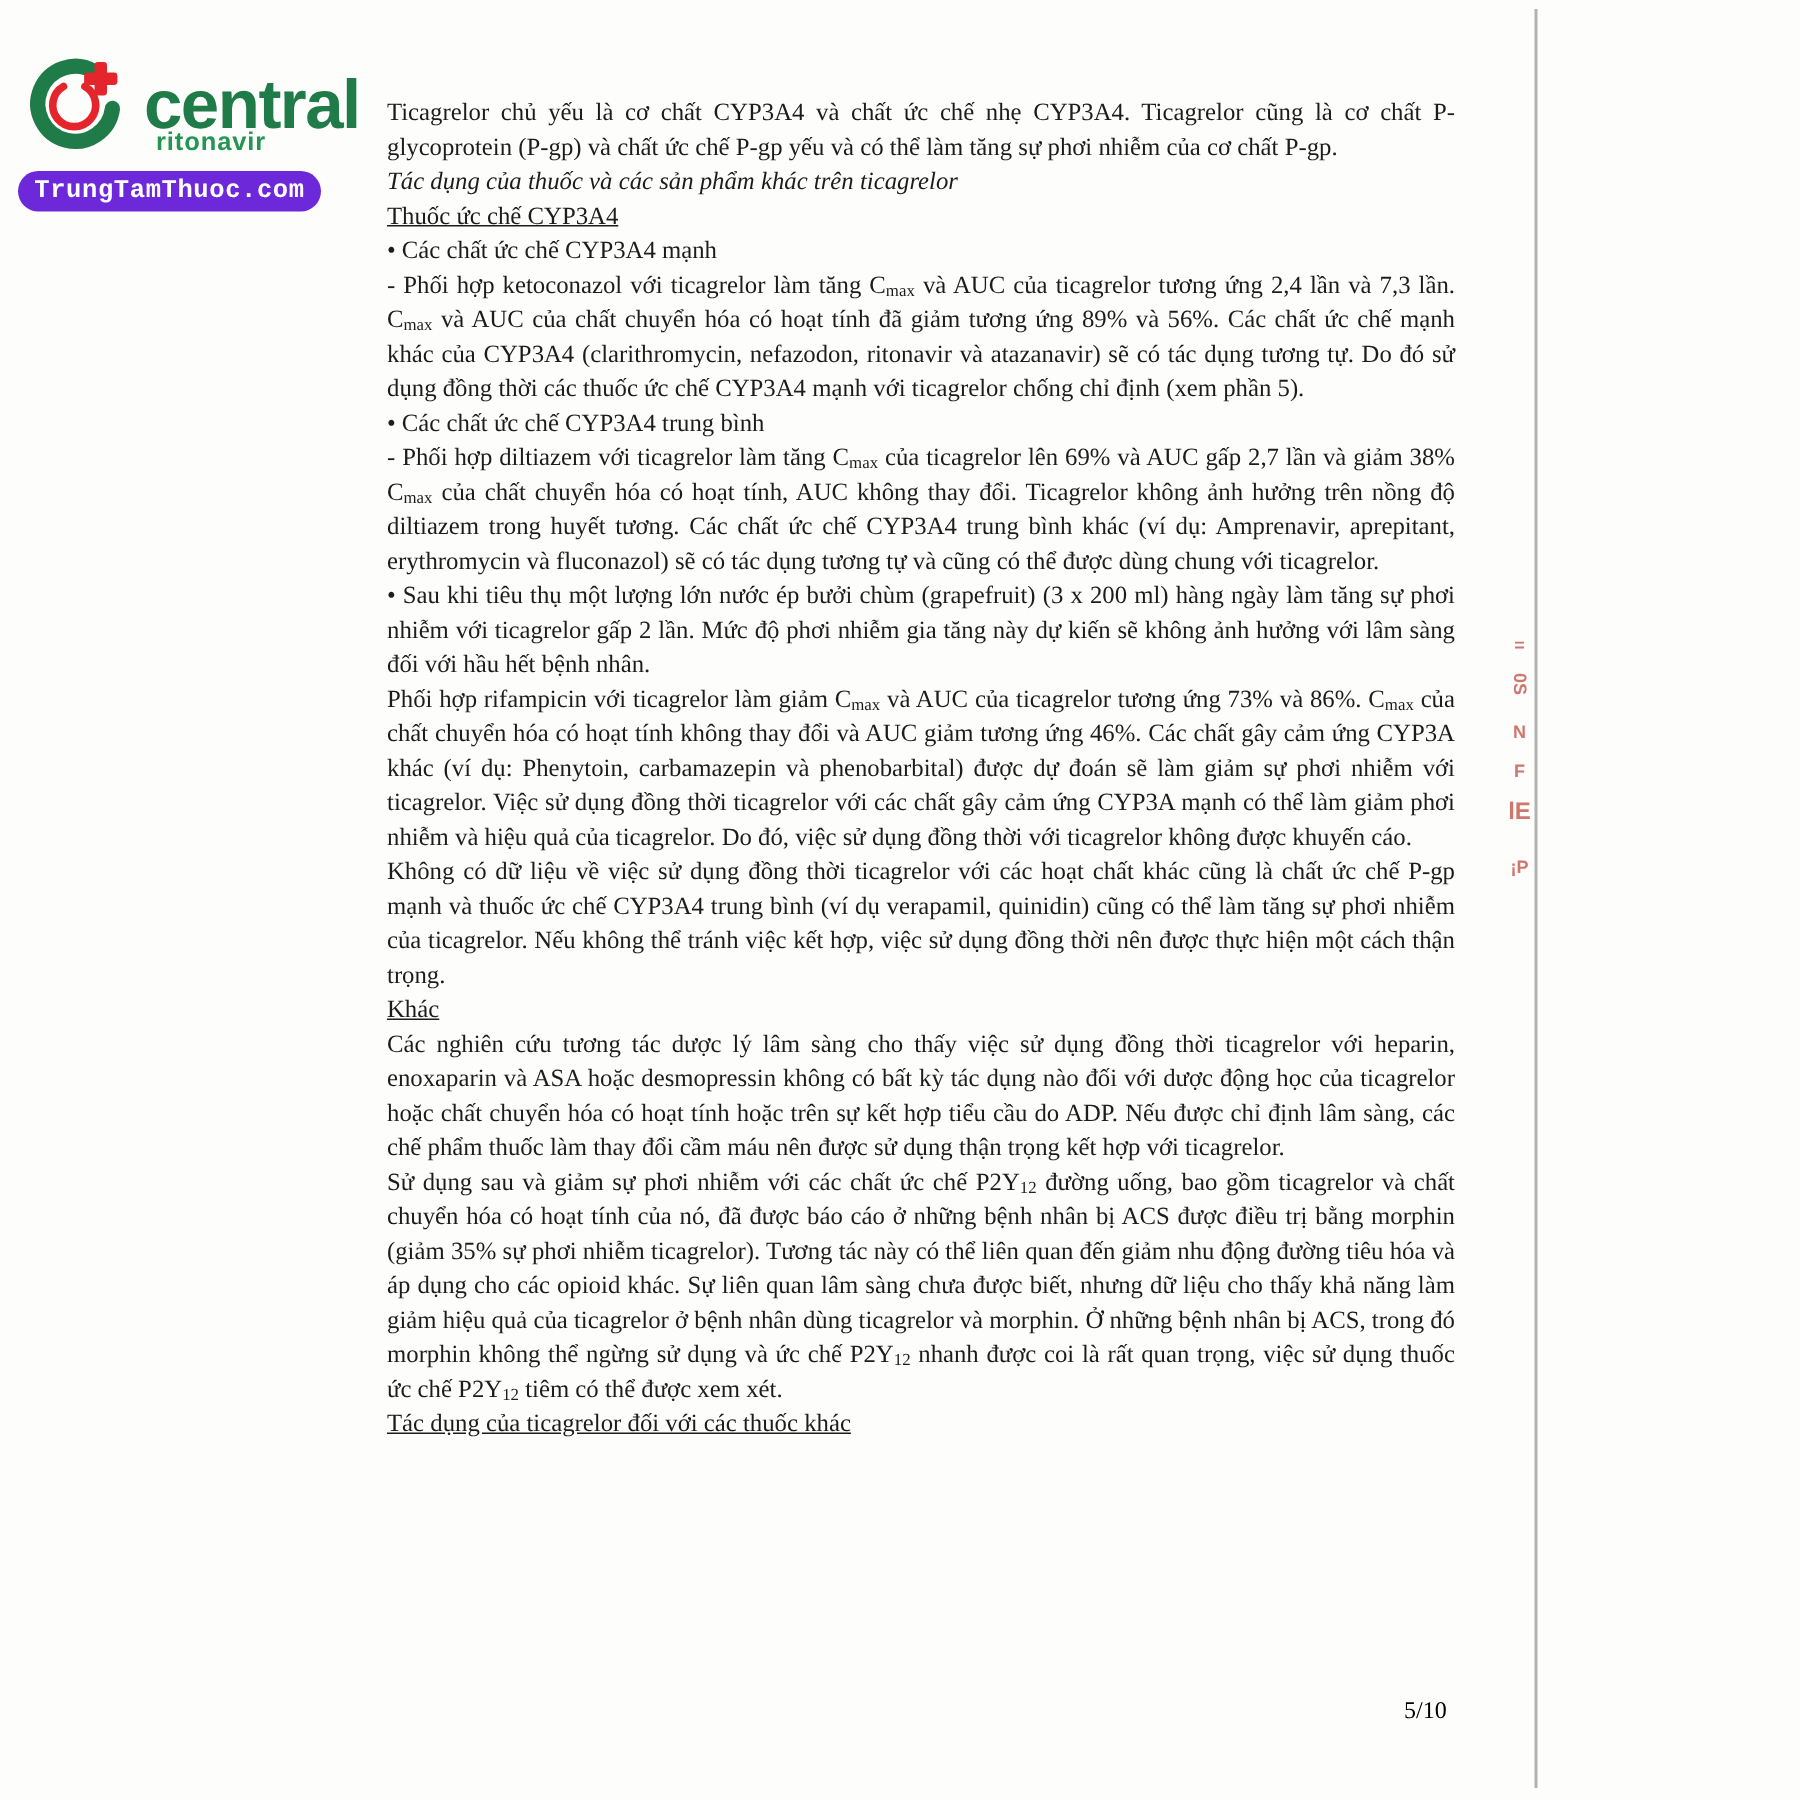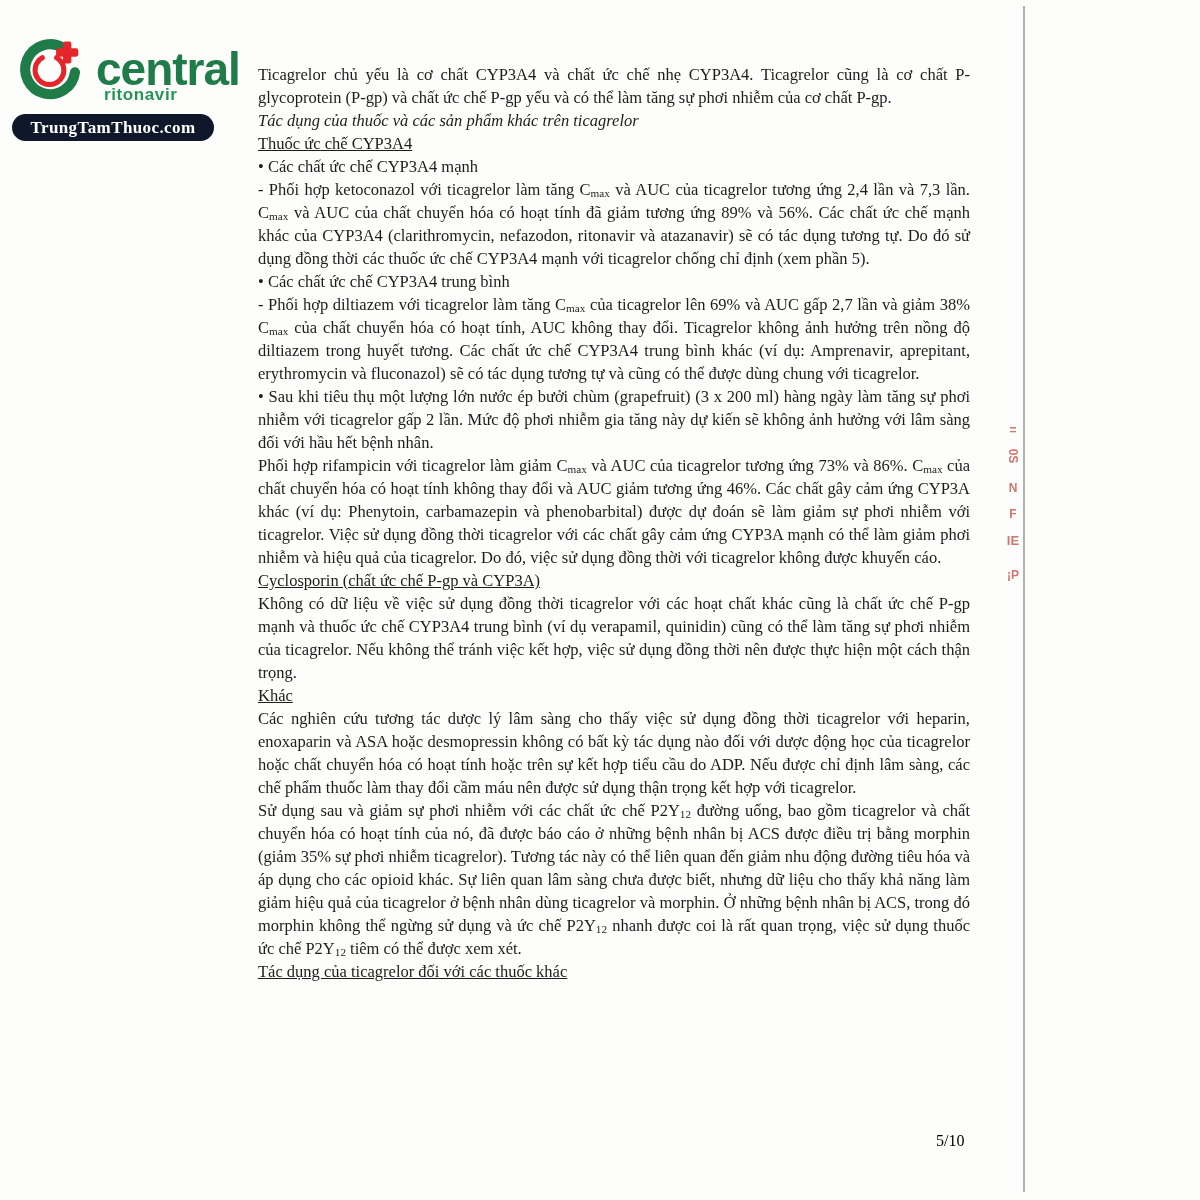--- a/index.html
+++ b/index.html
@@ -24,23 +24,23 @@
   }
   .brand-sub {
     position: absolute; left: 92px; top: 58px;
     font-family: "Liberation Sans", sans-serif;
     font-weight: bold; font-size: 17px; letter-spacing: 0.6px;
     color: #259553; line-height: 1;
   }
   .brand-badge {
     position: absolute; left: 0px; top: 86px;
     width: 202px; height: 27px; border-radius: 14px;
-    background: #0f172a;
+    background: #6d28d9;
     display: flex; align-items: center; justify-content: center;
-    font-family: Liberation Serif, serif;
+    font-family: Liberation Mono, monospace;
     font-weight: bold; font-size: 17px; letter-spacing: 0.4px;
     color: #ffffff;
   }
 
   
   .content {
     position: absolute; left: 258px; top: 63px; width: 712px;
     font-size: 16.5px; line-height: 23px;
     text-align: justify;
   }
@@ -57,21 +57,21 @@
   }
   .stamp {
     position: absolute; left: 1002px; top: 424px; width: 22px;
     display: flex; flex-direction: column; align-items: center;
     color: #c0493f; opacity: 0.75;
     font-family: "Liberation Sans", sans-serif;
     font-size: 12px; font-weight: bold; line-height: 1;
   }
   .stamp .frag { margin-bottom: 14px; }
   .stamp .frag:nth-child(2) { transform: rotate(90deg); margin-bottom: 20px; }
-  .stamp .frag:nth-child(5) { font-size: 13px; margin-bottom: 22px; }
+  .stamp .frag:nth-child(5) { font-size: 16px; margin-bottom: 22px; }
 
   .page-number {
     position: absolute; left: 936px; top: 1132px;
     font-size: 16px; color: #000000;
   }
 </style>
 </head>
 <body>
 
 <div class="logo">
@@ -92,21 +92,20 @@
 <div class="content">
     <p class="blk para">Ticagrelor chủ yếu là cơ chất CYP3A4 và chất ức chế nhẹ CYP3A4. Ticagrelor cũng là cơ chất P-glycoprotein (P-gp) và chất ức chế P-gp yếu và có thể làm tăng sự phơi nhiễm của cơ chất P-gp.</p>
     <p class="blk heading-italic">Tác dụng của thuốc và các sản phẩm khác trên ticagrelor</p>
     <p class="blk heading-underlined">Thuốc ức chế CYP3A4</p>
     <p class="blk para">• Các chất ức chế CYP3A4 mạnh</p>
     <p class="blk para">- Phối hợp ketoconazol với ticagrelor làm tăng C<sub>max</sub> và AUC của ticagrelor tương ứng 2,4 lần và 7,3 lần. C<sub>max</sub> và AUC của chất chuyển hóa có hoạt tính đã giảm tương ứng 89% và 56%. Các chất ức chế mạnh khác của CYP3A4 (clarithromycin, nefazodon, ritonavir và atazanavir) sẽ có tác dụng tương tự. Do đó sử dụng đồng thời các thuốc ức chế CYP3A4 mạnh với ticagrelor chống chỉ định (xem phần 5).</p>
     <p class="blk para">• Các chất ức chế CYP3A4 trung bình</p>
     <p class="blk para">- Phối hợp diltiazem với ticagrelor làm tăng C<sub>max</sub> của ticagrelor lên 69% và AUC gấp 2,7 lần và giảm 38% C<sub>max</sub> của chất chuyển hóa có hoạt tính, AUC không thay đổi. Ticagrelor không ảnh hưởng trên nồng độ diltiazem trong huyết tương. Các chất ức chế CYP3A4 trung bình khác (ví dụ: Amprenavir, aprepitant, erythromycin và fluconazol) sẽ có tác dụng tương tự và cũng có thể được dùng chung với ticagrelor.</p>
     <p class="blk para">• Sau khi tiêu thụ một lượng lớn nước ép bưởi chùm (grapefruit) (3 x 200 ml) hàng ngày làm tăng sự phơi nhiễm với ticagrelor gấp 2 lần. Mức độ phơi nhiễm gia tăng này dự kiến sẽ không ảnh hưởng với lâm sàng đối với hầu hết bệnh nhân.</p>
     <p class="blk para">Phối hợp rifampicin với ticagrelor làm giảm C<sub>max</sub> và AUC của ticagrelor tương ứng 73% và 86%. C<sub>max</sub> của chất chuyển hóa có hoạt tính không thay đổi và AUC giảm tương ứng 46%. Các chất gây cảm ứng CYP3A khác (ví dụ: Phenytoin, carbamazepin và phenobarbital) được dự đoán sẽ làm giảm sự phơi nhiễm với ticagrelor. Việc sử dụng đồng thời ticagrelor với các chất gây cảm ứng CYP3A mạnh có thể làm giảm phơi nhiễm và hiệu quả của ticagrelor. Do đó, việc sử dụng đồng thời với ticagrelor không được khuyến cáo.</p>
-    <p class="blk heading-underlined">Cyclosporin (chất ức chế P-gp và CYP3A)</p>
     <p class="blk para">Không có dữ liệu về việc sử dụng đồng thời ticagrelor với các hoạt chất khác cũng là chất ức chế P-gp mạnh và thuốc ức chế CYP3A4 trung bình (ví dụ verapamil, quinidin) cũng có thể làm tăng sự phơi nhiễm của ticagrelor. Nếu không thể tránh việc kết hợp, việc sử dụng đồng thời nên được thực hiện một cách thận trọng.</p>
     <p class="blk heading-underlined">Khác</p>
     <p class="blk para">Các nghiên cứu tương tác dược lý lâm sàng cho thấy việc sử dụng đồng thời ticagrelor với heparin, enoxaparin và ASA hoặc desmopressin không có bất kỳ tác dụng nào đối với dược động học của ticagrelor hoặc chất chuyển hóa có hoạt tính hoặc trên sự kết hợp tiểu cầu do ADP. Nếu được chỉ định lâm sàng, các chế phẩm thuốc làm thay đổi cầm máu nên được sử dụng thận trọng kết hợp với ticagrelor.</p>
     <p class="blk para">Sử dụng sau và giảm sự phơi nhiễm với các chất ức chế P2Y<sub>12</sub> đường uống, bao gồm ticagrelor và chất chuyển hóa có hoạt tính của nó, đã được báo cáo ở những bệnh nhân bị ACS được điều trị bằng morphin (giảm 35% sự phơi nhiễm ticagrelor). Tương tác này có thể liên quan đến giảm nhu động đường tiêu hóa và áp dụng cho các opioid khác. Sự liên quan lâm sàng chưa được biết, nhưng dữ liệu cho thấy khả năng làm giảm hiệu quả của ticagrelor ở bệnh nhân dùng ticagrelor và morphin. Ở những bệnh nhân bị ACS, trong đó morphin không thể ngừng sử dụng và ức chế P2Y<sub>12</sub> nhanh được coi là rất quan trọng, việc sử dụng thuốc ức chế P2Y<sub>12</sub> tiêm có thể được xem xét.</p>
     <p class="blk heading-underlined">Tác dụng của ticagrelor đối với các thuốc khác</p>
   </div>
 
 <div class="page-edge-line"></div>
 <div class="stamp" style="color: rgb(192, 73, 63);">
     <span class="frag">=</span>

